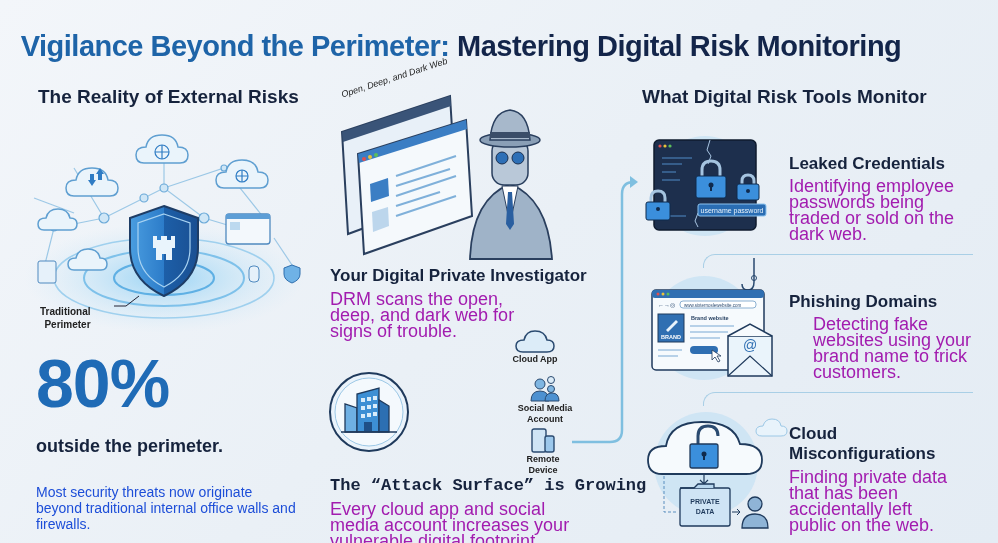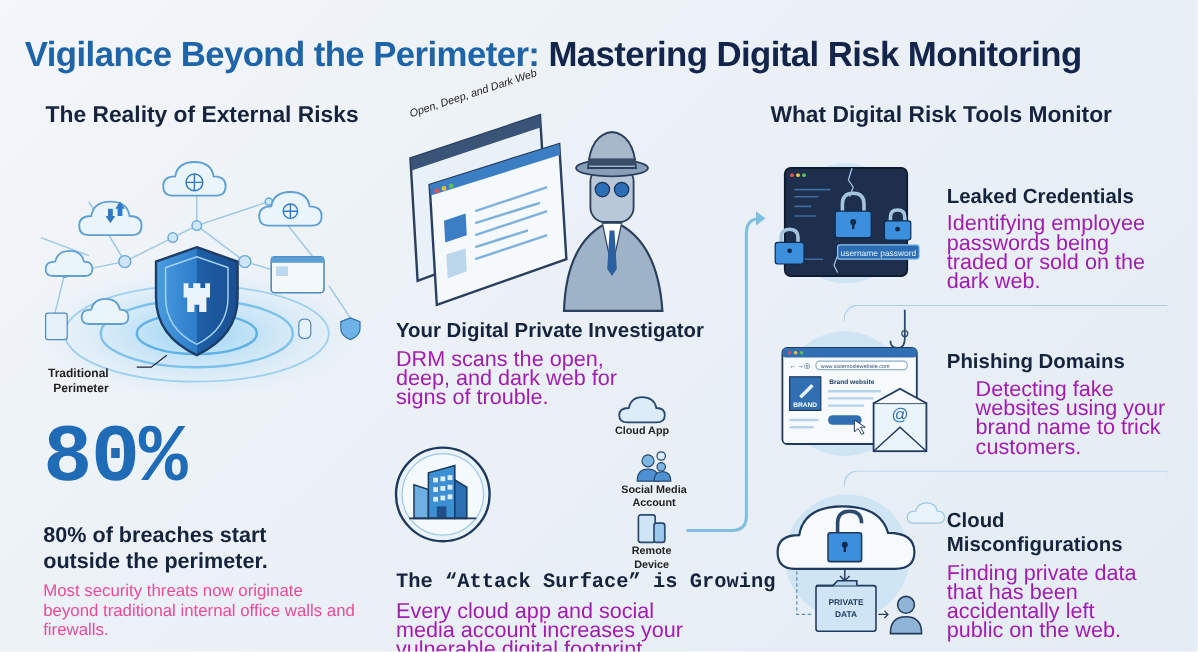--- a/index.html
+++ b/index.html
@@ -11,23 +11,23 @@
     color: #16233d;
   }
   .abs { position: absolute; }
   .title {
     left: 0; top: 30px; width: 922px; text-align: center;
     font-size: 29px; font-weight: bold; letter-spacing: -0.5px;
   }
   .title .t1 { color: #1e64a8; }
   .title .t2 { color: #13254a; }
   h2.sec { font-size: 19px; font-weight: bold; color: #16233d; }
-  .big80 { left: 36px; top: 344px; font-size: 68px; font-weight: bold; color: #1f6bb6; letter-spacing: -1px; font-family: Liberation Mono, monospace; }
+  .big80 { left: 36px; top: 344px; font-size: 68px; font-weight: bold; color: #1f6bb6; letter-spacing: -1px; }
   .stat-head { left: 36px; top: 436px; font-size: 18px; font-weight: bold; line-height: 21px; color: #16233d; }
-  .stat-body { left: 36px; top: 484px; font-size: 14px; line-height: 16px; color: #ec4899; width: 260px; }
+  .stat-body { left: 36px; top: 484px; font-size: 14px; line-height: 16px; color: #1d4ed8; width: 260px; }
   .item-title { font-size: 17px; font-weight: bold; color: #16233d; line-height: 20px; }
   .item-body { font-size: 18px; color: #a21caf; line-height: 16px; }
   .mini-label { font-size: 9px; font-weight: bold; color: #222; text-align: center; line-height: 11px; }
   svg { display: block; }
 </style>
 </head>
 <body>
 
 <div class="abs title">
   <span class="t1">Vigilance Beyond the Perimeter:</span>
@@ -102,21 +102,20 @@
     <path d="M100 188 L112 188 L125 178" stroke="#223" stroke-width="1" fill="none"></path>
   </svg>
 </div>
 <div class="abs mini-label" style="left:40px; top:305px; font-size:10px; line-height:13px;text-align:right;">
   <div>Traditional</div>
   <div>Perimeter</div>
 </div>
 
 <div class="abs big80">80%</div>
 <div class="abs stat-head">
-  <div>80% of breaches start</div>
   <div>outside the perimeter.</div>
 </div>
 <div class="abs stat-body">Most security threats now originate beyond traditional internal office walls and firewalls.</div>
 
 <div class="abs" style="left:330px; top:84px; width:230px; height:180px;">
   <svg width="230" height="180" viewBox="0 0 230 180">
 
     <path d="M12 48 L120 12 L126 110 L18 150 Z" fill="#e8f0f8" stroke="#2a3f5e" stroke-width="2"></path>
     <path d="M12 48 L120 12 L121 22 L13 58 Z" fill="#3a5478"></path>
 

